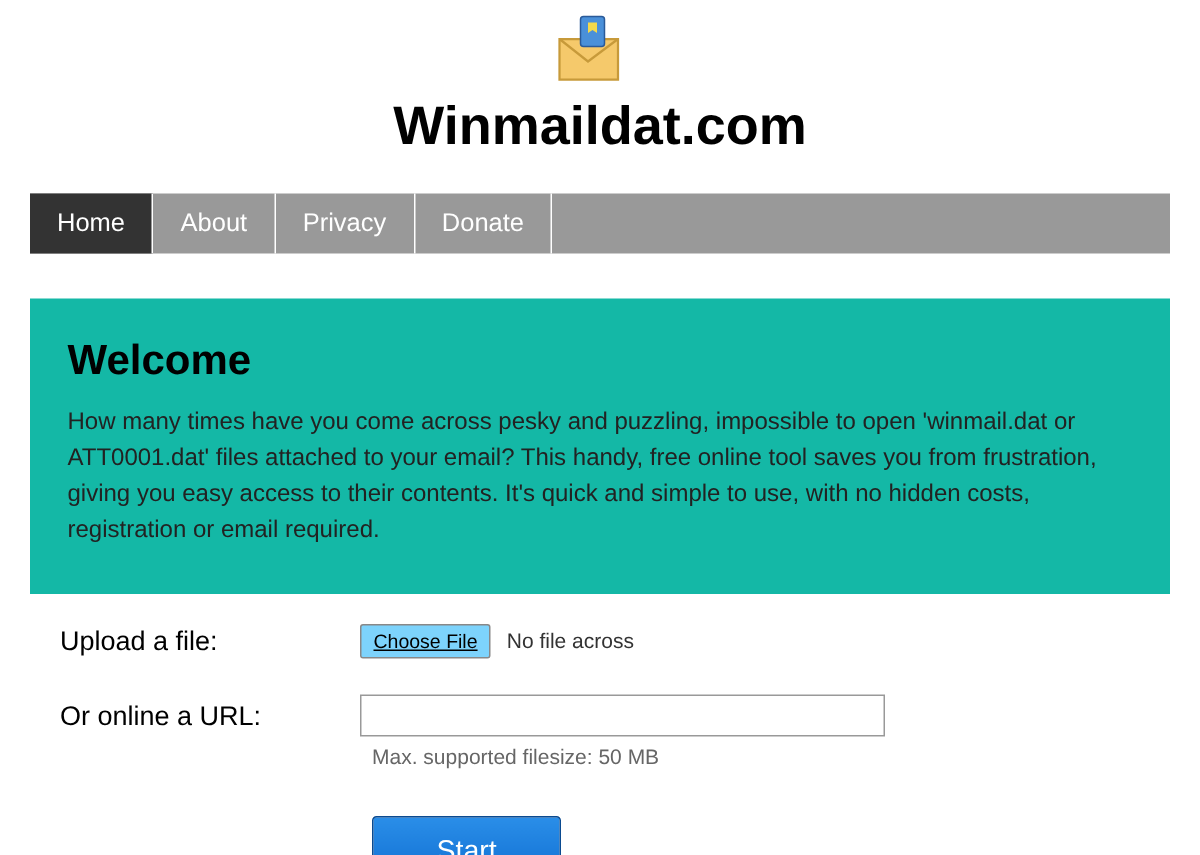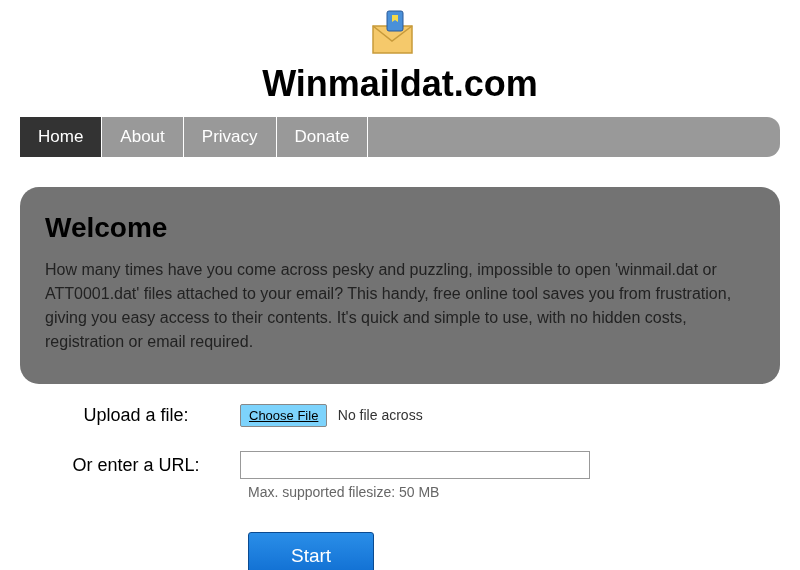--- a/index.html
+++ b/index.html
@@ -22,38 +22,36 @@
       position: relative;
     }
     .site-title {
       font-size: 36px;
       font-weight: bold;
       color: #000;
     }
     .nav {
       background: #999999;
       display: flex;
-      margin: 0 20px;
-      border-radius: 13px;
+      margin: 12px 20px;
     }
     .nav-item {
       padding: 10px 18px;
       color: #fff;
       font-size: 17px;
       border-right: 1px solid #fff;
       cursor: pointer;
     }
     .nav-item.active {
       background: #333333;
     }
     .welcome-box {
-      background: #737373;
+      background: #14b8a6;
       margin: 30px 20px 20px 20px;
       padding: 25px 15px 30px 25px;
-      border-radius: 19px;
     }
     .welcome-title {
       font-size: 28px;
       font-weight: bold;
       color: #000;
       margin-bottom: 14px;
     }
     .welcome-text {
       font-size: 16px;
       line-height: 1.5;
@@ -62,21 +60,21 @@
     .form-area {
       margin: 10px 40px 0 40px;
     }
     .form-row {
       display: flex;
       align-items: center;
       margin-bottom: 24px;
     }
     .form-label {
       width: 200px;
-      text-align: center;
+      text-align: left;
       font-size: 18px;
       color: #000;
       padding-right: 8px;
     }
     .form-control {
       flex: 1;
     }
     .file-btn {
       font-family: Arial, sans-serif;
       font-size: 13px;
@@ -147,20 +145,20 @@
 
 <div class="form-area">
   <div class="form-row">
     <div class="form-label">Upload a file:</div>
     <div class="form-control">
       <button class="file-btn">Choose File</button>
       <span class="file-status">No file across</span>
     </div>
   </div>
   <div class="form-row" style="margin-bottom:4px;">
-    <div class="form-label">Or enter a URL:</div>
+    <div class="form-label">Or online a URL:</div>
     <div class="form-control">
       <input class="url-input" type="text" value="" style="">
     </div>
   </div>
   <div class="hint">Max. supported filesize: 50 MB</div>
   <button class="start-btn">Start</button>
 </div>
 
 </body></html>

